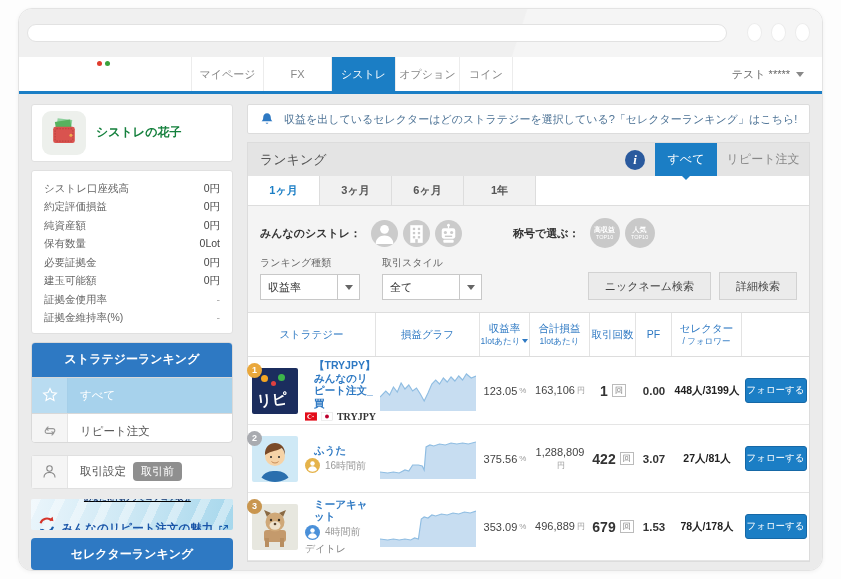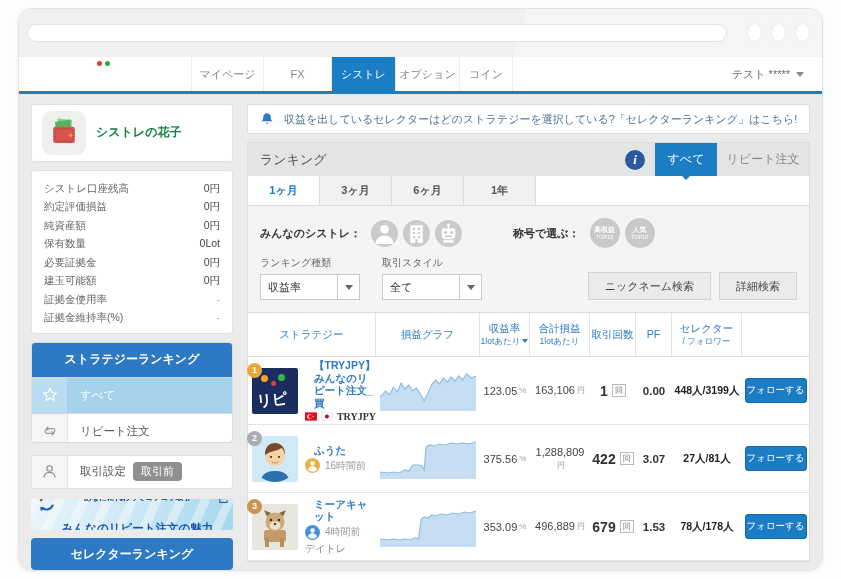--- a/index.html
+++ b/index.html
@@ -57,21 +57,21 @@
   .rb-item.selected .rb-label { background:#a7d2ec; color:#fff; }
 
   .trade-card { height:36px; display:flex; margin-bottom:10px; }
   .trade-label { flex:1; display:flex; align-items:center; gap:7px; padding-left:12px; font-size:11.5px; color:#555; }
   .badge-pill { background:#8f8f8f; color:#fff; font-size:11px; padding:2px 8px; border-radius:4px; }
 
   .banner { height:34px; border-radius:2px; margin-bottom:8px; position:relative; overflow:hidden; cursor:pointer;
             background:linear-gradient(100deg,#eaf5fb 0%,#cfe9f5 45%,#a6d7ec 100%); display:flex; align-items:center; padding:0 4px 0 6px; }
   .banner::before { content:""; position:absolute; inset:0;
             background:repeating-linear-gradient(115deg, rgba(255,255,255,.4) 0 9px, rgba(255,255,255,0) 9px 22px); }
-  .banner-inner { position:relative; display:flex; align-items:flex-start; gap:5px; width:100%; }
+  .banner-inner { position:relative; display:flex; align-items:flex-end; gap:5px; width:100%;text-decoration:underline; }
   .banner-txt { flex:1; text-align:center; }
   .banner-l1 { font-size:7.5px; font-weight:bold; color:#16356e; line-height:9px; }
   .banner-l2 { font-size:11.5px; font-weight:bold; color:#1a55a8; line-height:13px; white-space:nowrap;margin-top:20px; }
 
   .selector-head { height:34px; background:#2e79c3; border-radius:4px; color:#fff; font-weight:bold; font-size:12px;
                    display:flex; align-items:center; justify-content:center; }
 
   
   .main { flex:1; display:flex; flex-direction:column; min-width:0; }
   .notice { height:30px; background:#fff; border:1px solid #dcdcdc; border-radius:2px; display:flex; align-items:center;

